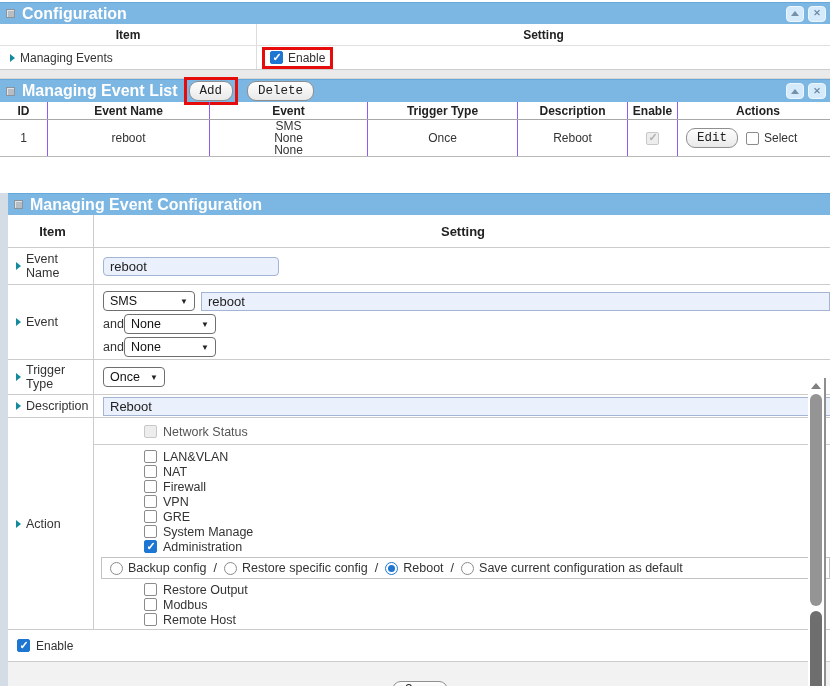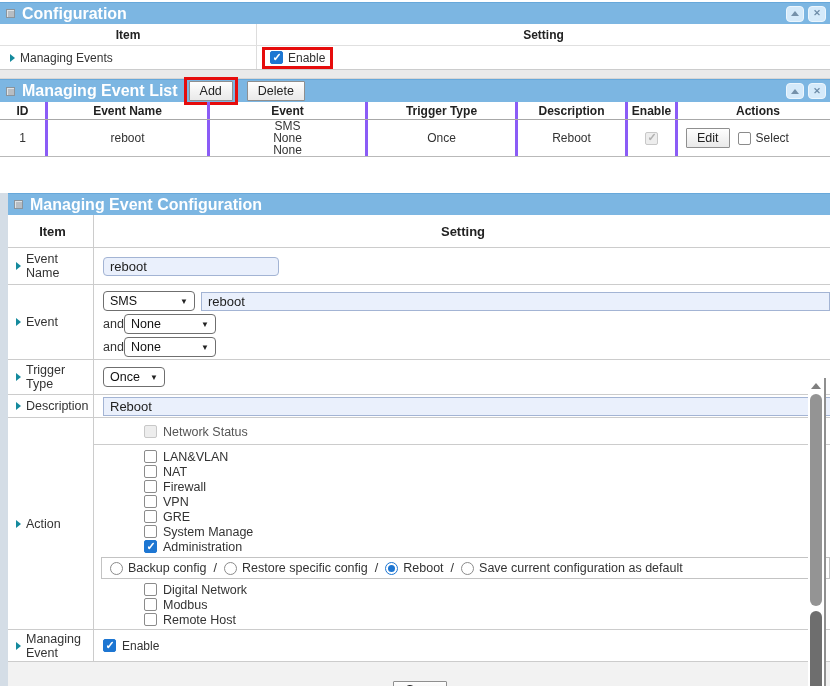--- a/index.html
+++ b/index.html
@@ -24,23 +24,23 @@
     display:flex; align-items:center; justify-content:center;
     color:#6d8ca8; font-size:9px; font-weight:bold; cursor:pointer; line-height:1;
   }
   .tri-up { width:0; height:0; border-left:4px solid transparent; border-right:4px solid transparent;
     border-bottom:5px solid #7591aa; }
   
   .arrow { display:inline-block; width:0; height:0; flex:none;
     border-left:5px solid #148a9d; border-top:4px solid transparent; border-bottom:4px solid transparent;
     margin:0 5px 0 2px; }
   .btn {
-    display:inline-block; border:1px solid #8f8f8f; border-radius:1px;
+    display:inline-block; border:1px solid #8f8f8f; border-radius:9px;
     background:linear-gradient(#fefefe,#e9e9e9); padding:2px 10px;
-    font-size:12.5px; color:#222; cursor:pointer; white-space:nowrap;
+    font-size:12.5px; color:#222; cursor:pointer; white-space:nowrap;font-family:Liberation Mono, monospace;
   }
   .cb { display:inline-block; width:13px; height:13px; border:1px solid #8b8b8b; border-radius:2px;
     background:#fff; position:relative; flex:none; cursor:pointer; }
   .cb.on { background:#1d76d2; border-color:#1d76d2; }
   .cb.on::after { content:"✓"; position:absolute; left:1.5px; top:-1.5px; color:#fff;
     font-size:11px; font-weight:bold; }
   .cb.dis { background:#ededed; border-color:#c8c8c8; cursor:default; }
   .cb.dis.on { background:#ededed; border-color:#c8c8c8; }
   .cb.dis.on::after { color:#b2b2b2; }
   .radio { display:inline-block; width:13px; height:13px; border:1px solid #8b8b8b; border-radius:50%;
@@ -66,21 +66,21 @@
   .s1-headrow .s1-col1, .s1-headrow .s1-col2 { justify-content:center; font-weight:bold; color:#222; }
   .s1-datarow { height:24px; border-bottom:1px solid #ccc; overflow:visible; }
   .s1-datarow .s1-col1 { padding-left:8px; }
   .s1-datarow .s1-col2 { padding-left:5px; }
   .gray-strip { height:9px; background:#eaeaea; border-bottom:1px solid #d6d6d6; }
   
   .s2 .hdr { height:23px;justify-content:center; }
   .s2 .hdr .hl-box { padding:1px 2px; margin-left:6px; }
   .s2 .hdr .btn.delete { margin-left:9px; }
   .s2-row { display:flex; }
-  .s2-cell { border-right:3px solid #8b5cf6; display:flex; align-items:center; justify-content:center;
+  .s2-cell { border-right:1px solid #8b5cf6; display:flex; align-items:center; justify-content:center;
     text-align:center; }
   .s2-cell:last-child { border-right:none; }
   .c-id{width:48px;} .c-name{width:162px;} .c-event{width:158px;} .c-trig{width:150px;}
   .c-desc{width:110px;} .c-en{width:50px;} .c-act{flex:1; justify-content:flex-start; padding-left:8px;}
   .s2-headrow { height:18px; border-bottom:1px solid #a8a8a8; font-weight:bold; color:#222; }
   .s2-datarow { height:37px; border-bottom:1px solid #b9b9b9; }
   .ev-lines { line-height:12px; }
   
   .gap { height:36px; background:#fff; }
   .wrap3 { position:relative; }
@@ -340,38 +340,34 @@
             <span>Restore specific config</span>
             <span class="sep">/</span>
             <span class="radio on"></span>
             <span>Reboot</span>
             <span class="sep">/</span>
             <span class="radio"></span>
             <span>Save current configuration as default</span>
           </div>
           <div class="opt">
               <span class="cb"></span>
-              <span>Digital Network</span>
+              <span>Restore Output</span>
             </div>
           <div class="opt">
               <span class="cb"></span>
               <span>Modbus</span>
             </div>
           <div class="opt">
               <span class="cb"></span>
               <span>Remote Host</span>
             </div>
         </div>
       </div>
 
       <div class="crow crow-managing">
-        <div class="citem">
-            <span class="arrow"></span>
-            <span class="lbl">Managing Event</span>
-          </div>
         <div class="csetting">
           <span class="cb on"></span>
           <span>Enable</span>
         </div>
       </div>
 
       <div class="footer3">
         <button class="btn">Save</button>
       </div>
     </div>

